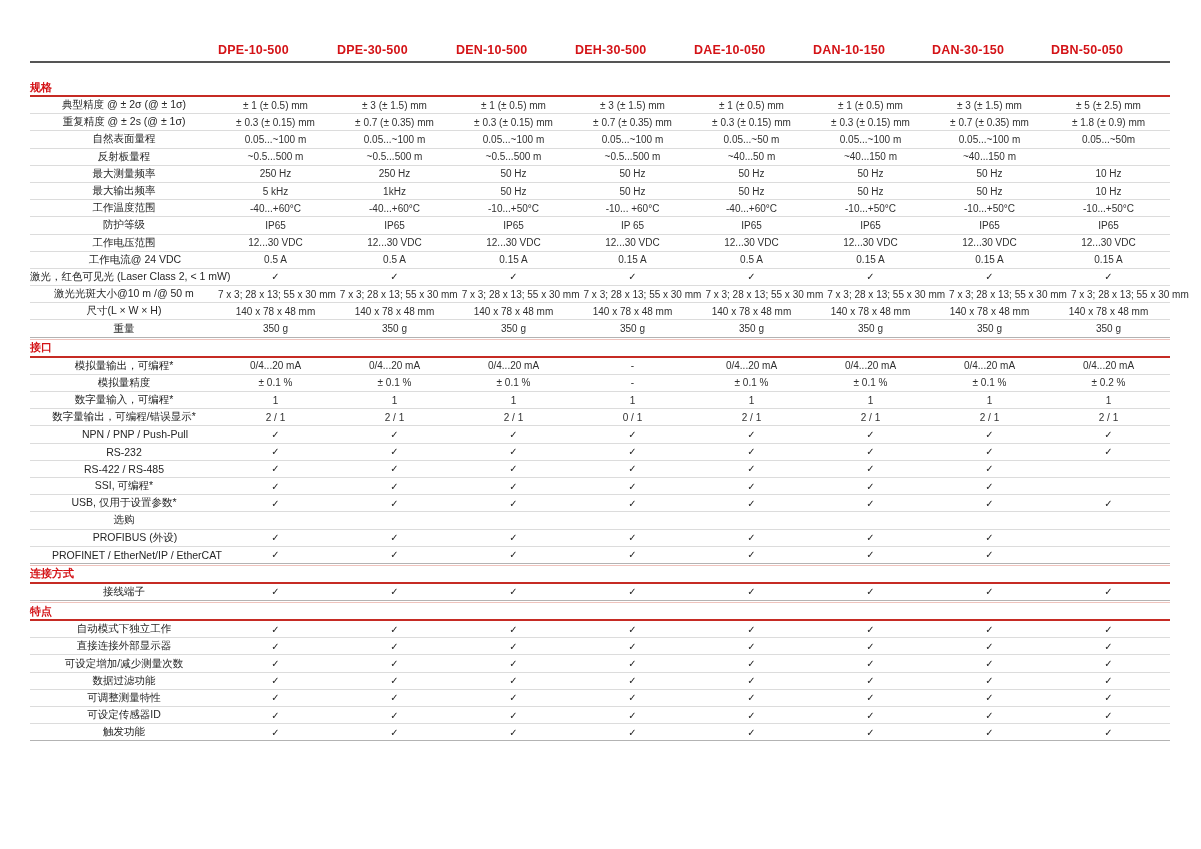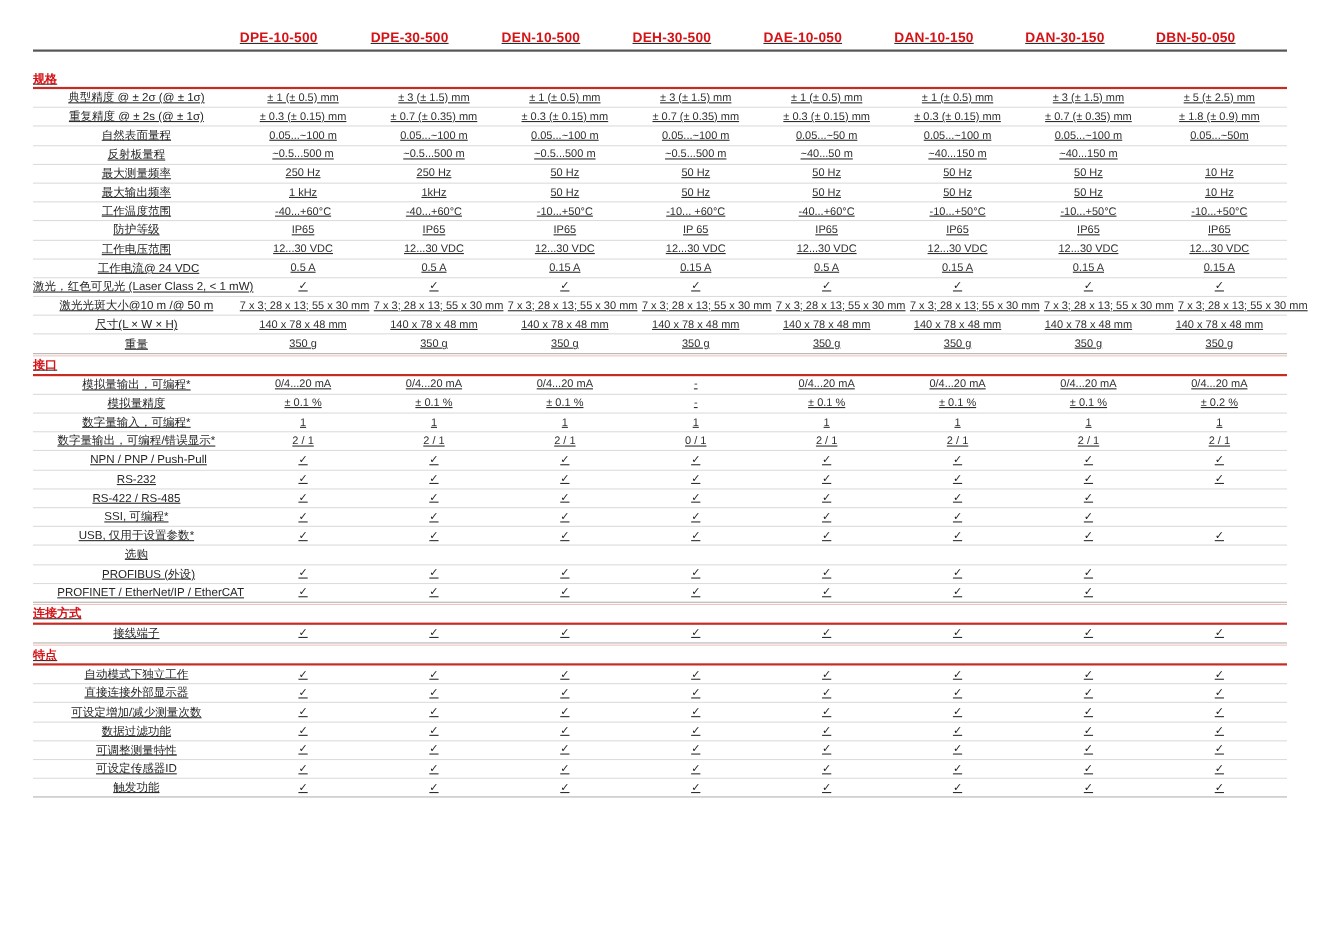--- a/index.html
+++ b/index.html
@@ -6,23 +6,22 @@
   .page{
     position:relative;
     width:1201px;height:849px;
     background:#ffffff;
     font-family:"Liberation Sans","DejaVu Sans",sans-serif;
     color:#2e2e2e;
     overflow:hidden;
   }
   .spec-table{
     position:absolute;
-    left:30px;top:26px;
+    left:30px;top:42px;
     width:1140px;
-    text-decoration:underline;
   }
   .grid{
     display:grid;
     grid-template-columns:188px repeat(8,1fr);
     align-items:center;
   }
   
   .header-row{
     border-bottom:2px solid #555555;
     padding-bottom:3px;
@@ -149,21 +148,21 @@
               <div class="cell">250 Hz</div>
               <div class="cell">50 Hz</div>
               <div class="cell">50 Hz</div>
               <div class="cell">50 Hz</div>
               <div class="cell">50 Hz</div>
               <div class="cell">50 Hz</div>
               <div class="cell">10 Hz</div>
             </div>
             <div class="grid row">
               <div class="row-label">最大输出频率</div>
-              <div class="cell">1 kHz</div>
+              <div class="cell">5 kHz</div>
               <div class="cell">1kHz</div>
               <div class="cell">50 Hz</div>
               <div class="cell">50 Hz</div>
               <div class="cell">50 Hz</div>
               <div class="cell">50 Hz</div>
               <div class="cell">50 Hz</div>
               <div class="cell">10 Hz</div>
             </div>
             <div class="grid row">
               <div class="row-label">工作温度范围</div>

